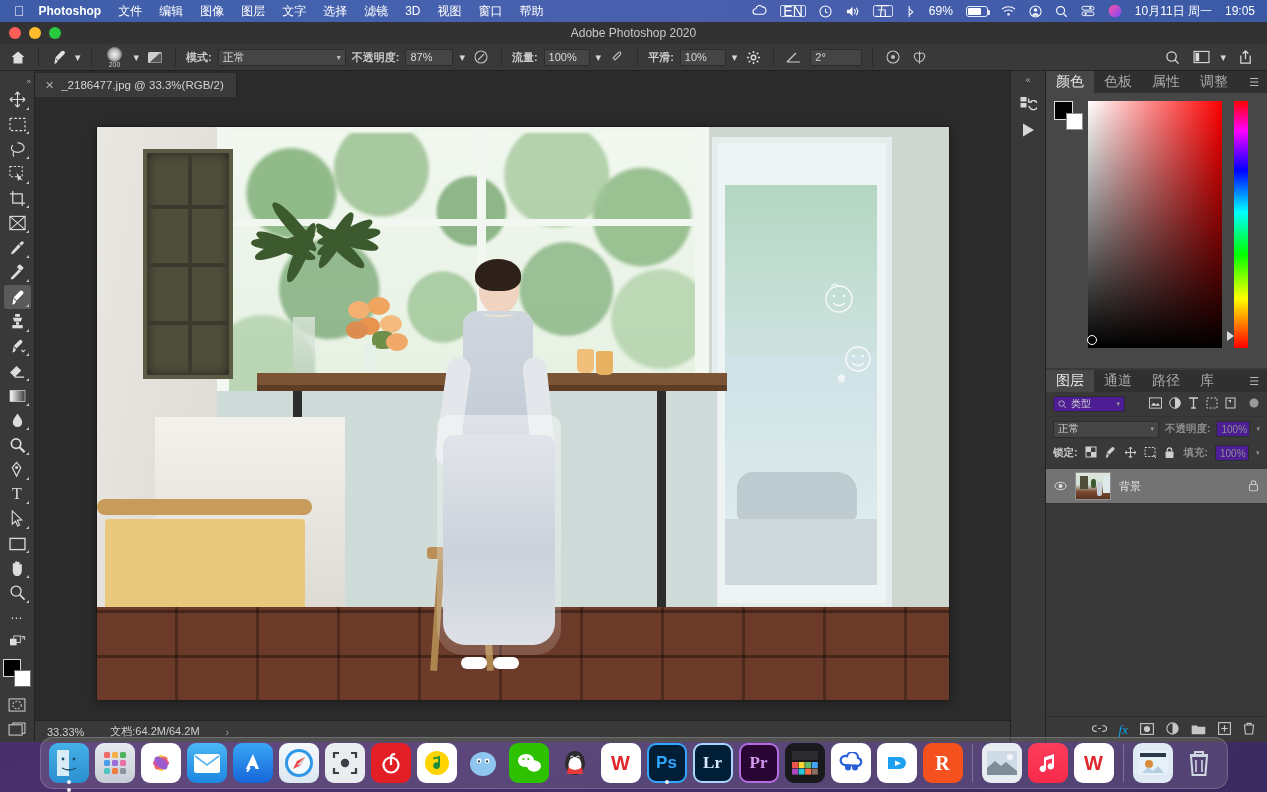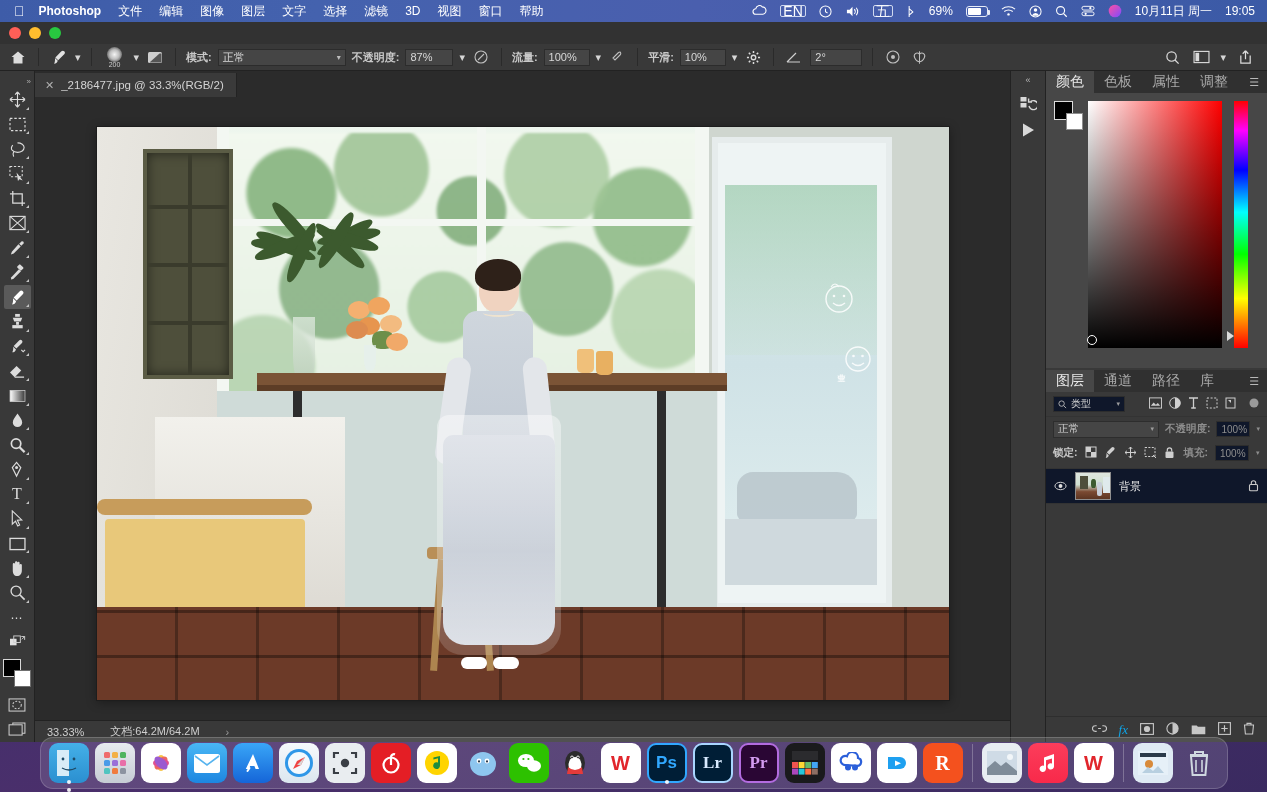--- a/index.html
+++ b/index.html
@@ -181,29 +181,29 @@
   .cp-sq { position:absolute; left:42px; top:8px; width:134px; height:247px;
            background:linear-gradient(to bottom, rgba(0,0,0,0) 0%, #000 100%),
                       linear-gradient(to right, #fff 0%, #ff0000 100%); }
   .cp-cursor { position:absolute; left:41px; top:242px; width:10px; height:10px; border:1.5px solid #fff; border-radius:50%; }
   .cp-hue { position:absolute; left:188px; top:8px; width:14px; height:247px;
             background:linear-gradient(to bottom,#ff0000,#ff00ff 12%,#0000ff 28%,#00ffff 45%,#00ff00 62%,#ffff00 80%,#ff0000 100%); }
   .cp-huecur { position:absolute; left:181px; top:238px; width:0;height:0;
                border-top:5px solid transparent; border-bottom:5px solid transparent; border-left:7px solid #dcdcdc; }
   .layerspanel { flex:1; display:flex; flex-direction:column; }
   .lrow { height:25px; display:flex; align-items:center; gap:6px; padding:0 7px; border-bottom:1px solid #333; }
-  .miniinput { background:#0f172a; border:1px solid #2d2d2d; height:16px; display:flex; align-items:center;
+  .miniinput { background:#4c1d95; border:1px solid #2d2d2d; height:16px; display:flex; align-items:center;
                padding:0 4px; color:#cfcfcf; font-size:10px; }
   .lfilters { display:flex; gap:7px; margin-left:auto; color:#cfcfcf; }
   .blendrow { height:24px; display:flex; align-items:center; gap:6px; padding:0 7px; }
   .blendsel { flex:1; background:#454545; border:1px solid #2d2d2d; height:17px; display:flex; align-items:center;
               justify-content:space-between; padding:0 4px; color:#cfcfcf; font-size:10.5px; }
   .lockrow { height:24px; display:flex; align-items:center; gap:7px; padding:0 7px; color:#cfcfcf; }
   .layerlist { flex:1; background:#393939; padding-top:3px; }
-  .layeritem { height:36px; display:flex; align-items:center; gap:8px; padding:0 8px; background:#0f172a;
+  .layeritem { height:36px; display:flex; align-items:center; gap:8px; padding:0 8px; background:#737373;
                border-top:1px solid #333; border-bottom:1px solid #333; }
   .eye { width:13px; display:flex; justify-content:center; color:#e0e0e0; }
   .lthumb { width:36px; height:28px; border:1px solid #8f8f8f; overflow:hidden; position:relative; }
   .lname { font-size:11px; color:#e2e2e2; }
   .llock { margin-left:auto; color:#c8c8c8; }
   .panelfooter { height:26px; display:flex; align-items:center; justify-content:flex-end; gap:12px;
                  padding-right:12px; color:#c7c7c7; border-top:1px solid #2e2e2e; }
 
   
   .dock { position:absolute; left:50%; transform:translateX(-50%); bottom:3px;
@@ -307,20 +307,21 @@
       <span class="txt">19:05</span>
     </span>
   </div>
 
   <div class="titlebar">
     <span class="traffic">
       <span class="tl r"></span>
       <span class="tl y"></span>
       <span class="tl g"></span>
     </span>
+    <span class="apptitle">Adobe Photoshop 2020</span>
   </div>
 
   <div class="optbar">
     <span class="iconbtn">
       <svg width="16" height="15" viewBox="0 0 16 15">
           <path d="M8 1.5L1.5 7h2v6.5h9V7h2z" fill="#dcdcdc"></path>
         </svg>
     </span>
     <span class="sep"></span>
     <span class="iconbtn">

